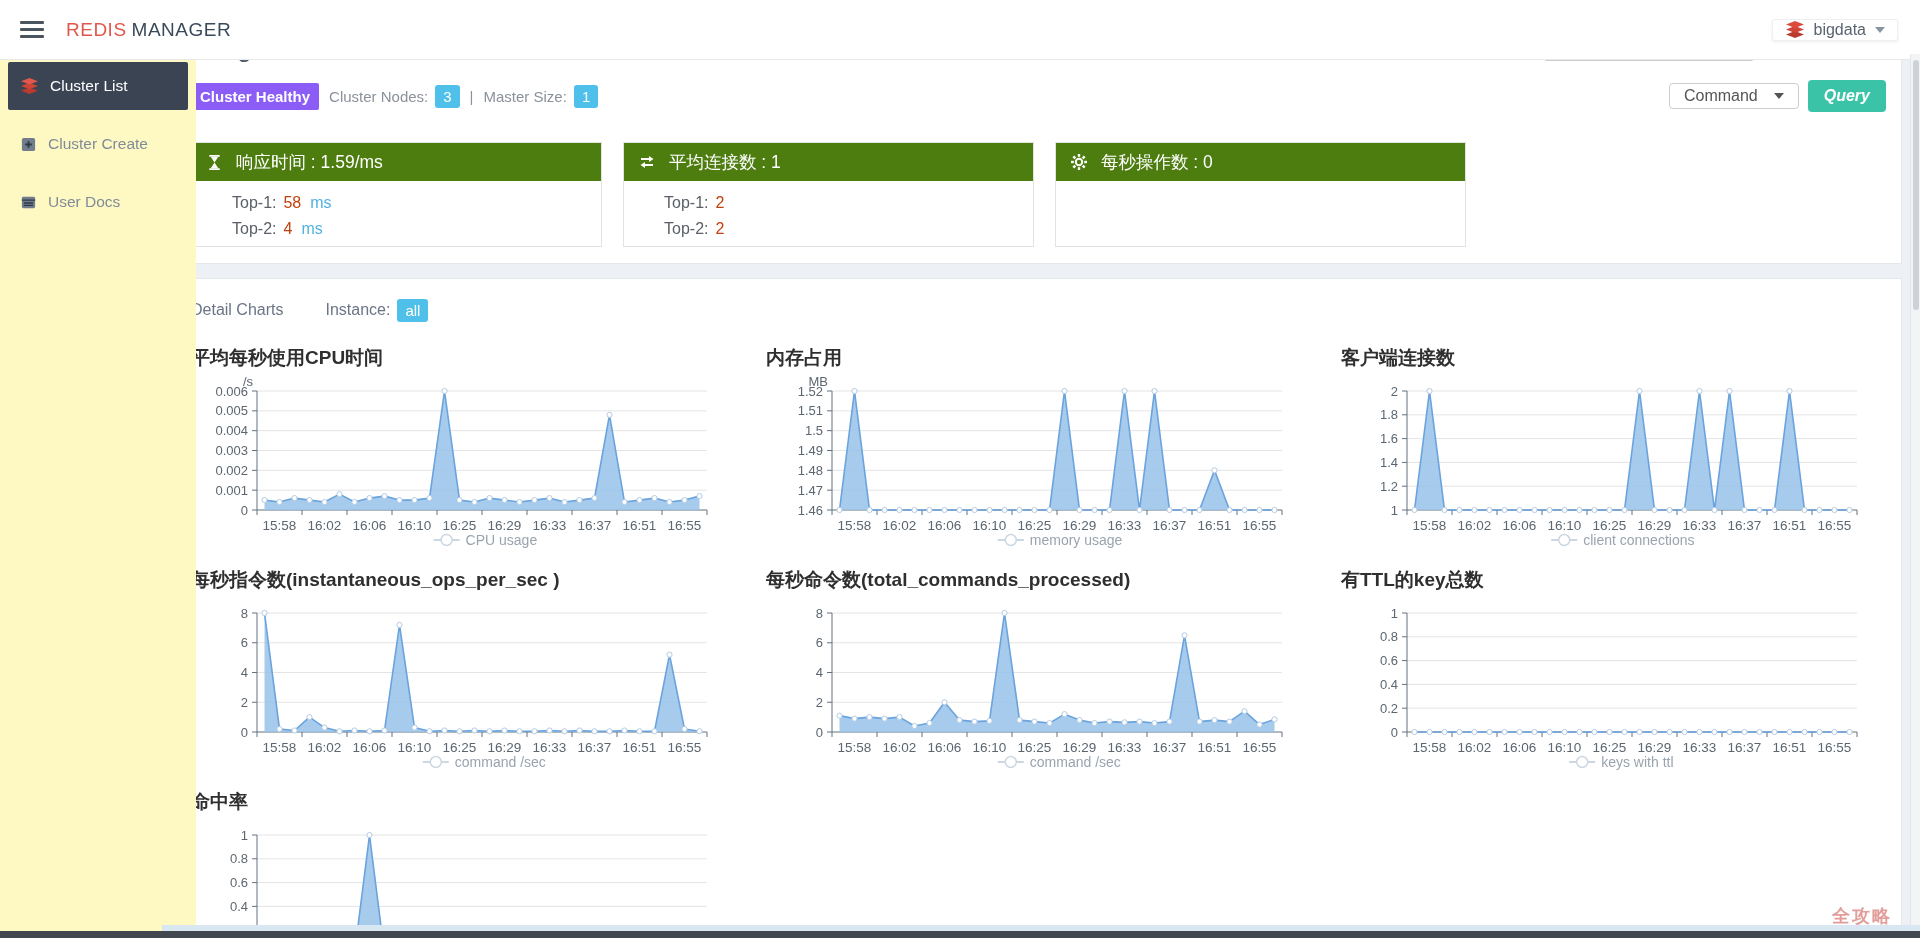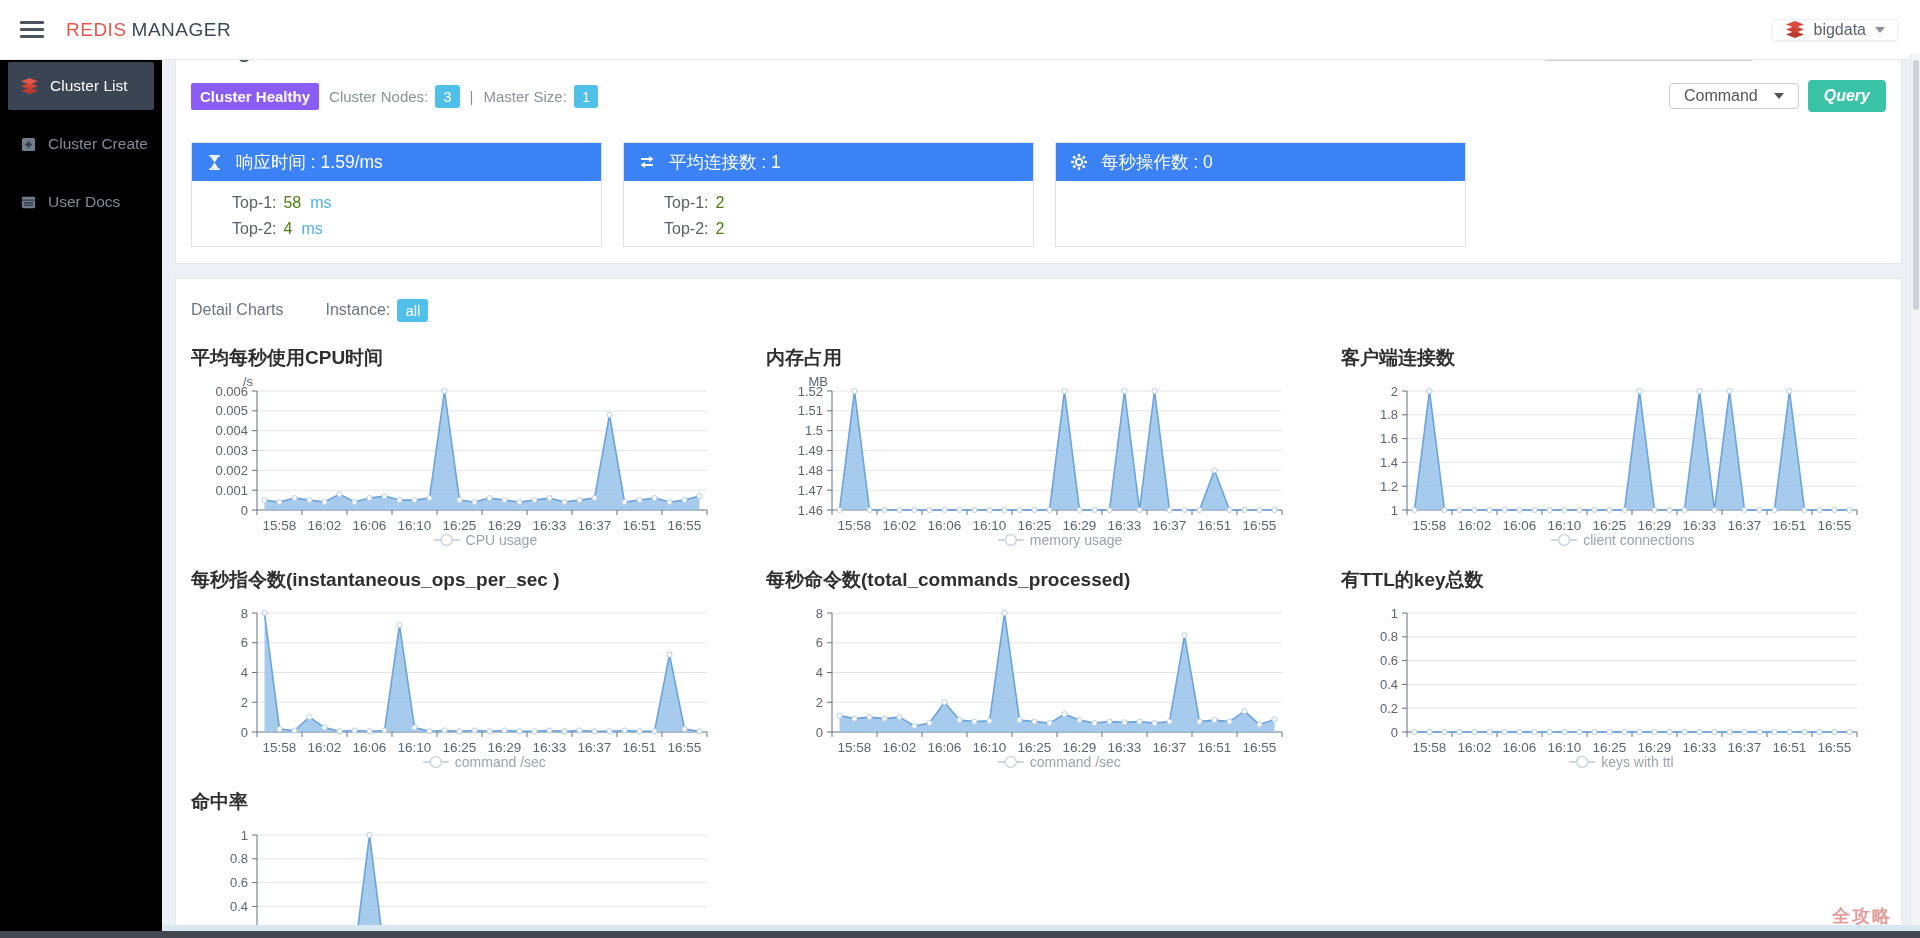--- a/index.html
+++ b/index.html
@@ -14,21 +14,21 @@
   .brand { margin-left:22px; font-size:19px; letter-spacing:.5px; font-weight:500; }
   .brand .red { color:#e2574c; }
   .brand .dark { color:#3b4a5a; margin-left:5px; }
   .nav-user { margin-left:auto; margin-right:22px; display:flex; align-items:center; gap:9px;
     background:#fff; border:1px solid #f0f0f0; box-shadow:0 1px 3px rgba(0,0,0,.08);
     padding:1px 12px; border-radius:3px; cursor:pointer; color:#5a6470; font-size:16px; }
   .caret { width:0; height:0; border-left:5px solid transparent; border-right:5px solid transparent;
     border-top:6px solid #8a94a0; display:inline-block; }
 
   
-  .sidebar { position:fixed; top:54px; left:0; bottom:0; width:162px; background:#000000; z-index:20; }
+  .sidebar { position:fixed; top:54px; left:0; bottom:0; width:196px; background:#fef9c3; z-index:20; }
   .side-item { display:flex; align-items:center; gap:11px; height:48px; margin:8px 8px 10px 8px;
     padding-left:12px; color:#808b9a; font-size:15.5px; cursor:pointer; border-radius:2px; }
   .side-item.active { background:#3a4452; color:#fff; }
 
   
   .main { margin-left:162px; padding:14px 18px 0 13px; }
   .panel { background:#fff; border:1px solid #e4e7eb; }
   .panel1 { height:250px; padding:12px 15px 0 15px; }
   .p1-top { display:flex; align-items:flex-start; }
   .page-title { font-size:26px; font-weight:400; color:#4f5a66; margin-top:6px; }
@@ -45,26 +45,26 @@
   .sep { color:#8a919c; margin-left:10px; font-size:15px; }
   .p1-buttons { margin-left:auto; display:flex; align-items:center; gap:9px; }
   .btn-command { height:26px; background:#fff; border:1px solid #ccc; border-radius:4px; color:#555;
     font-size:16px; display:flex; align-items:center; gap:16px; padding:0 14px; cursor:pointer; }
   .btn-command .caret { border-top-color:#555; }
   .btn-query { height:32px; background:#3bc3a7; border:none; border-radius:4px; color:#fff;
     font-size:16px; font-weight:600; padding:0 16px; cursor:pointer;font-style:italic; }
 
   .cards { display:flex; gap:21px; margin-top:30px; }
   .card { width:411px; height:105px; border:1px solid #e3e3e3; background:#fff; }
-  .card-header { height:38px; background:#3b82f6; color:#fff; display:flex; align-items:center;
+  .card-header { height:38px; background:#4d7c0f; color:#fff; display:flex; align-items:center;
     gap:13px; padding-left:14px; font-size:17.5px; font-weight:500; }
   .card-body { padding:9px 0 0 40px; font-size:16px; }
   .card-row { line-height:26px; }
   .card-row .lbl { color:#5a6068; }
-  .card-row .val { color:#4d7c0f; margin-left:7px; }
+  .card-row .val { color:#c2410c; margin-left:7px; }
   .card-row .unit { color:#4fb2e2; margin-left:9px; }
 
   .panel2 { margin-top:14px; height:700px; padding:18px 15px 0 15px; }
   .detail-row { display:flex; align-items:center; height:26px; }
   .detail-label { color:#6a7485; font-size:16px; }
   .instance-label { color:#6a7485; font-size:16px; margin-left:42px; }
   .charts { display:grid; grid-template-columns:repeat(3,575px); margin-top:22px; }
   .chart-block { margin-bottom:10px; }
   .chart-title { font-size:19px; font-weight:700; color:#2f2f2f; height:26px; margin-bottom:6px; }
 

